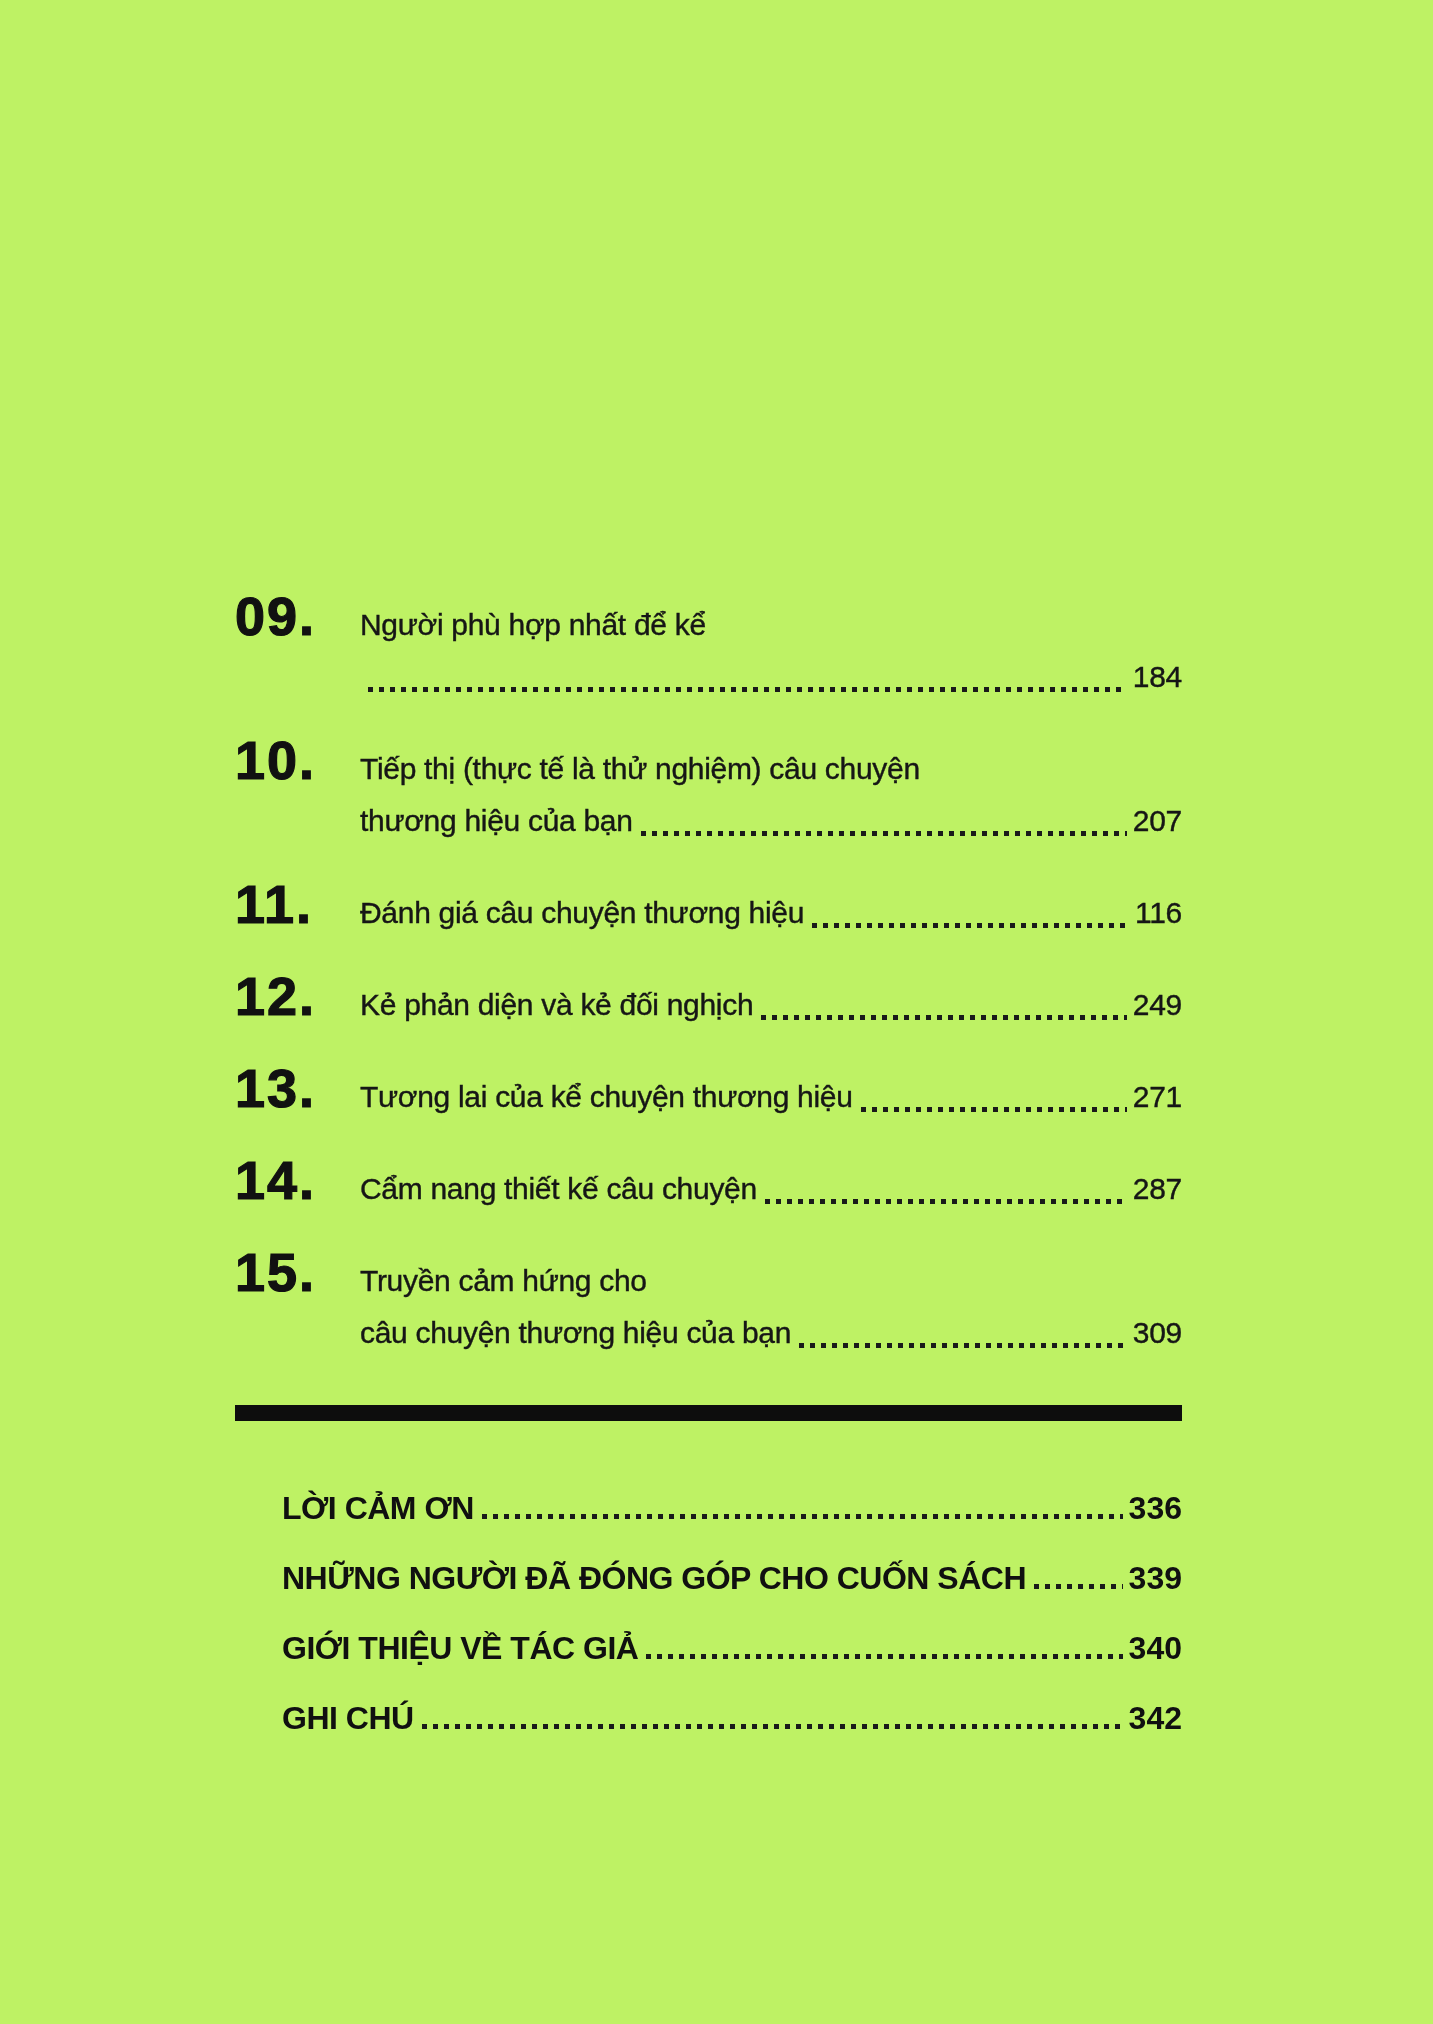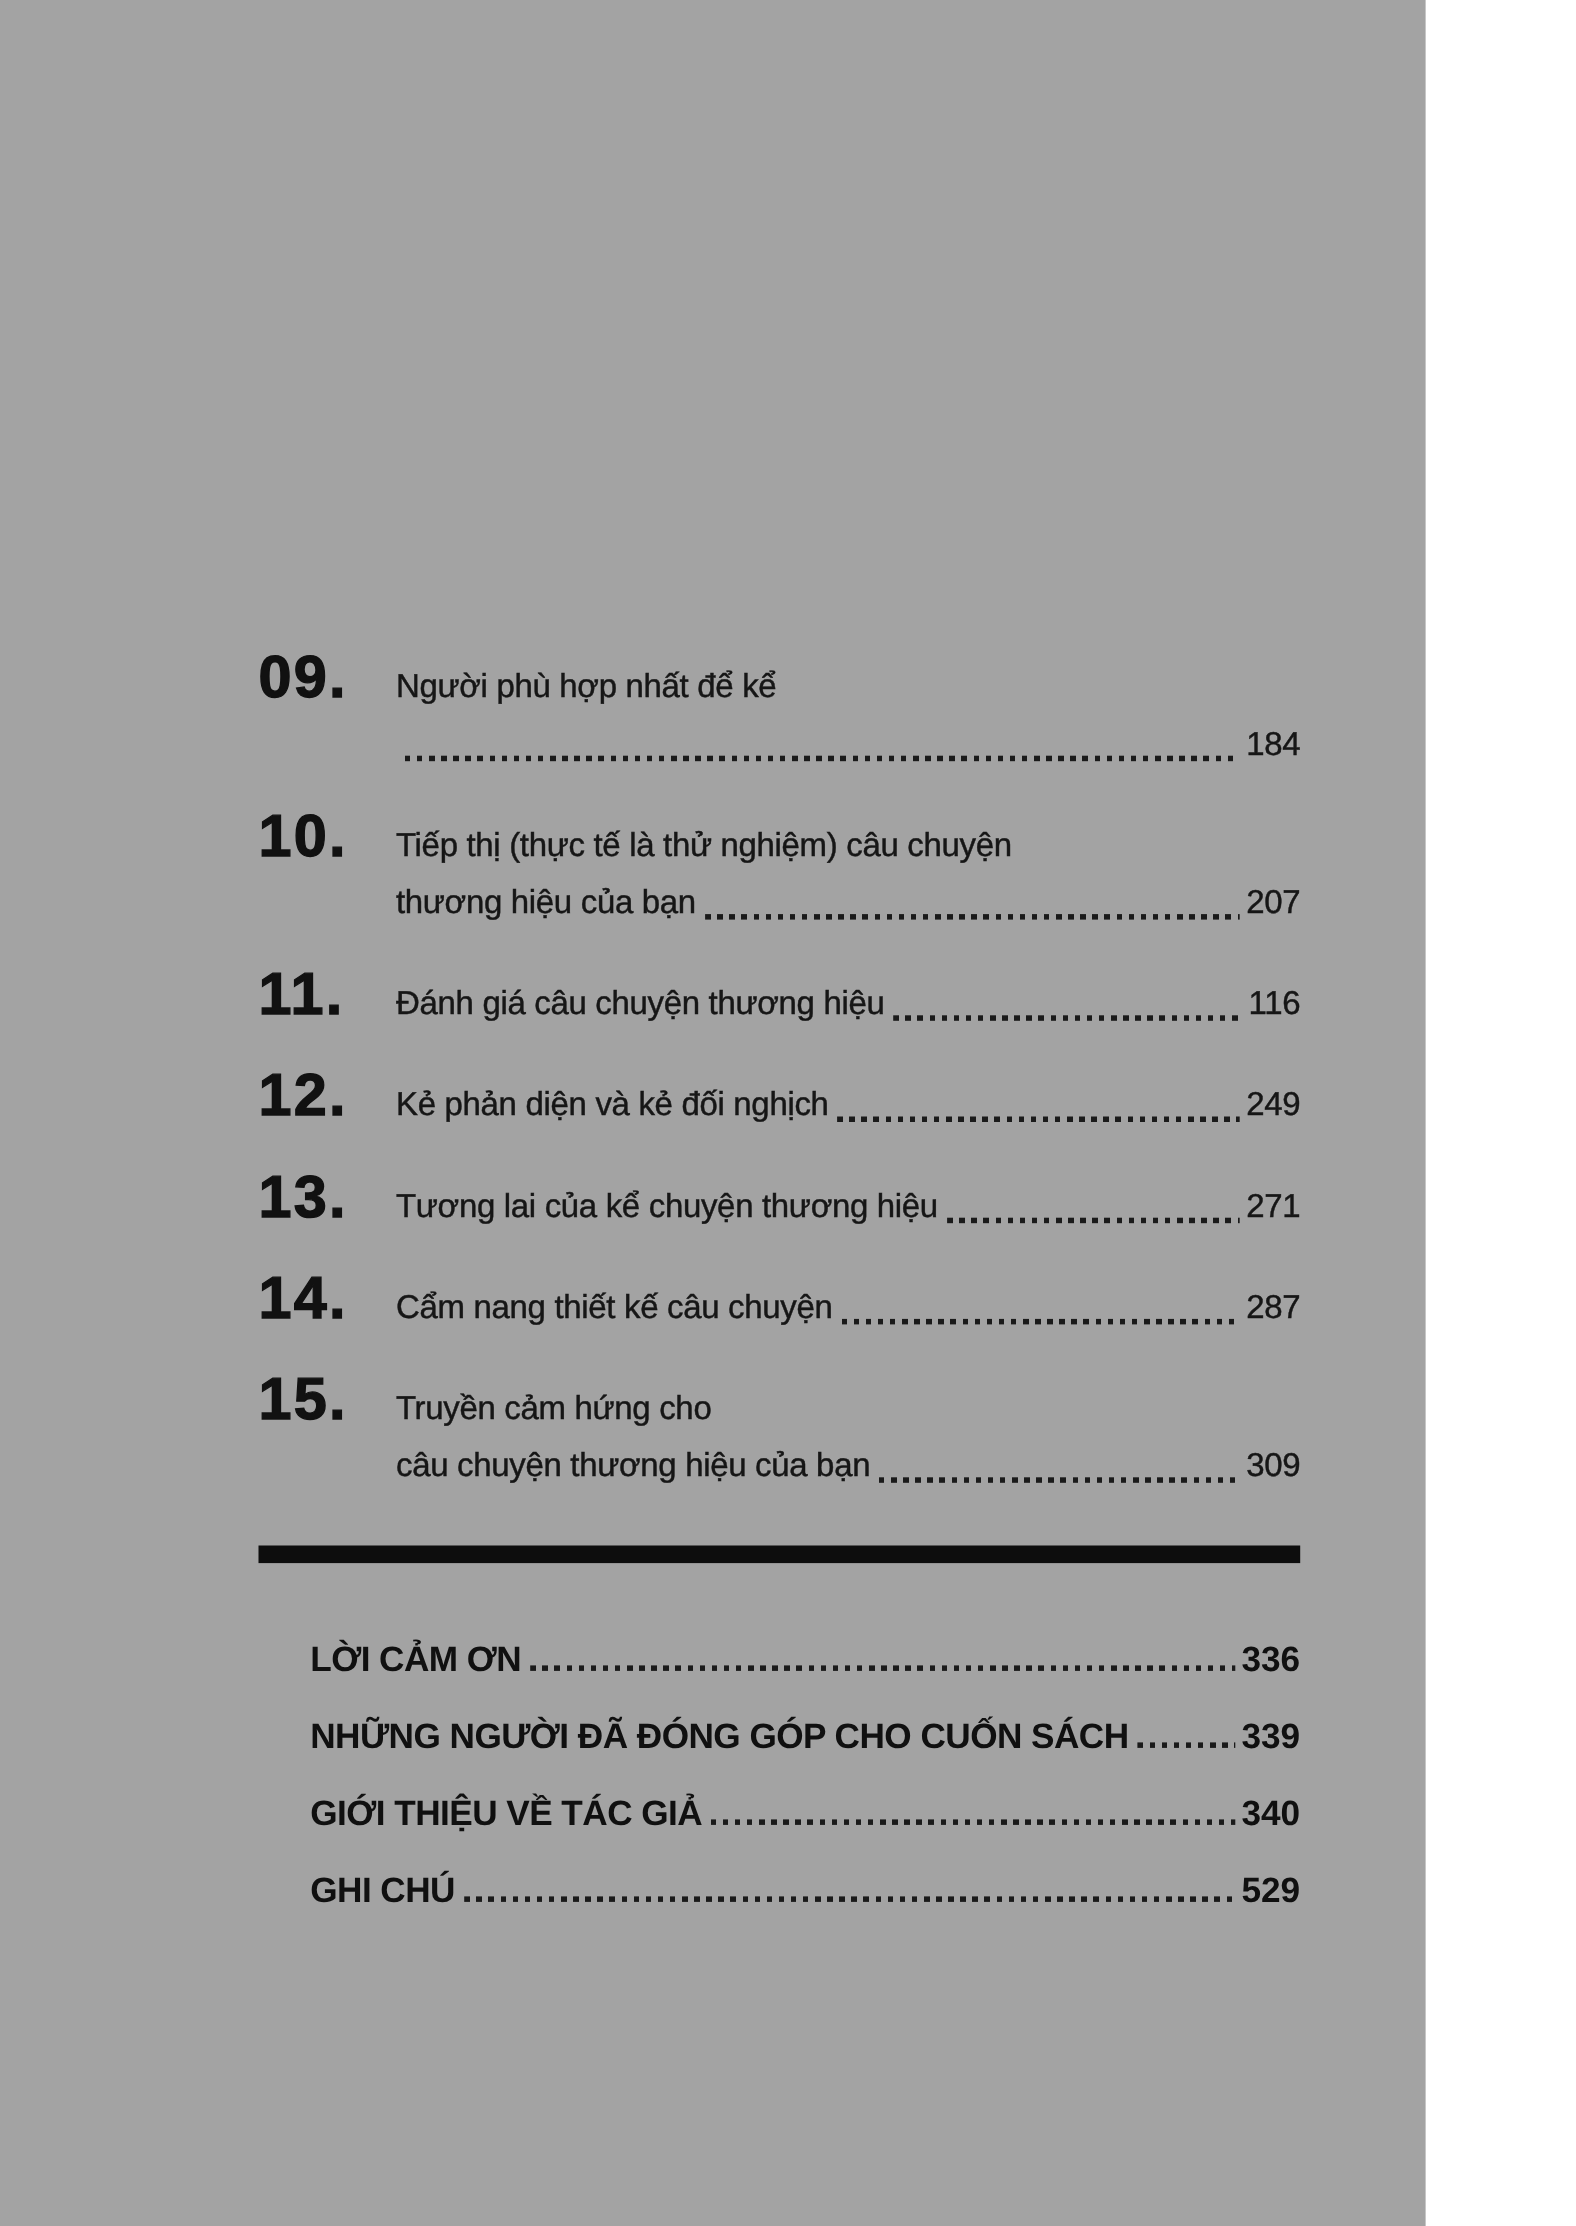--- a/index.html
+++ b/index.html
@@ -6,23 +6,23 @@
   body {
     width: 1433px;
     height: 2024px;
     background: #ffffff;
     color: #131313;
     font-family: "Liberation Sans", sans-serif;
     overflow: hidden;
   }
   .page {
     position: relative;
-    width: 1296px;
+    width: 1433px;
     height: 2024px;
-    background: #a3a3a3;
+    background: #bef264;
   }
   .toc {
     position: absolute;
     left: 235px;
     top: 590px;
     width: 947px;
   }
   
   .chapter-row {
     display: flex;
@@ -219,19 +219,19 @@
 
         <div class="back-row">
           <span class="back-label">GIỚI THIỆU VỀ TÁC GIẢ</span>
           <span class="leader back-leader"></span>
           <span class="back-page">340</span>
         </div>
 
         <div class="back-row">
           <span class="back-label">GHI CHÚ</span>
           <span class="leader back-leader"></span>
-          <span class="back-page">529</span>
+          <span class="back-page">342</span>
         </div>
 
     </div>
 
   </main>
 </div>
 
 </body></html>

